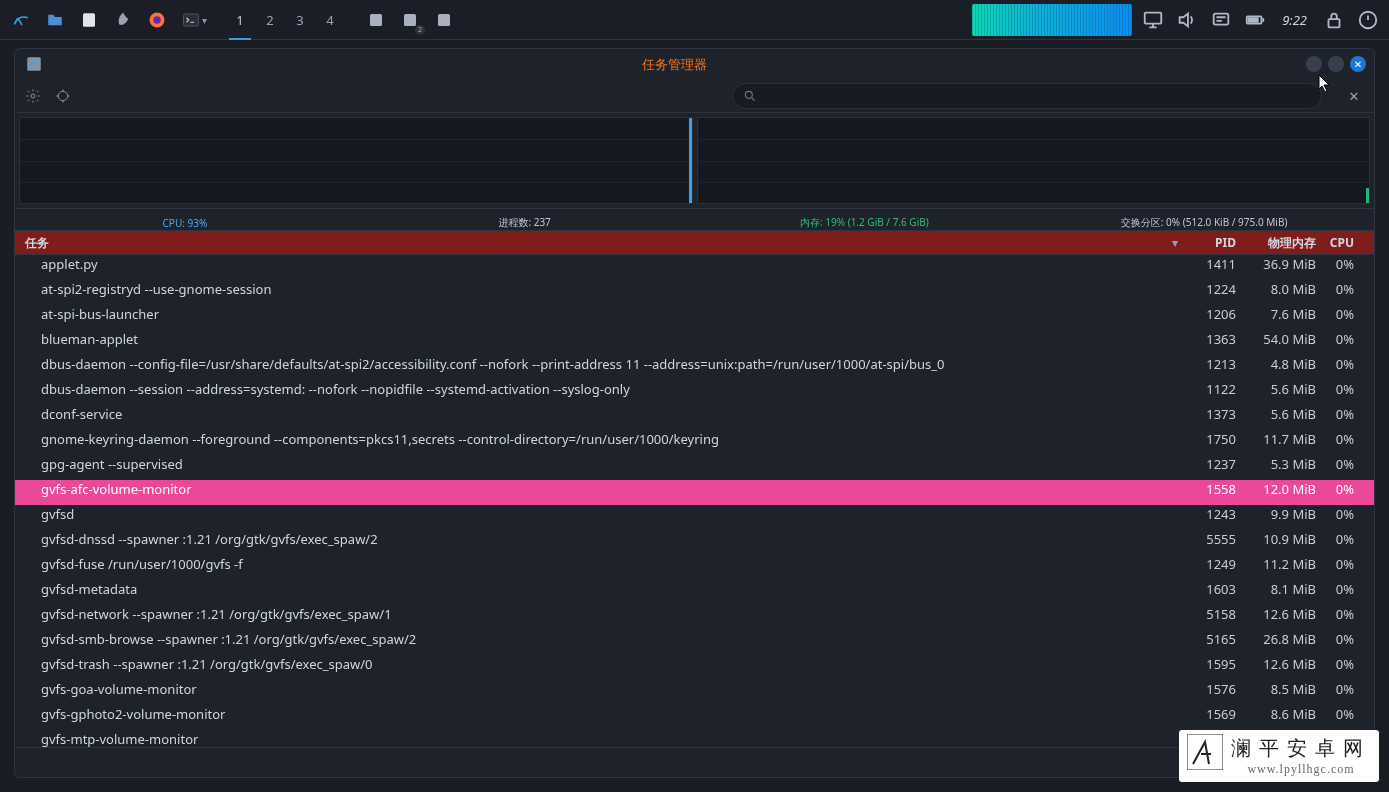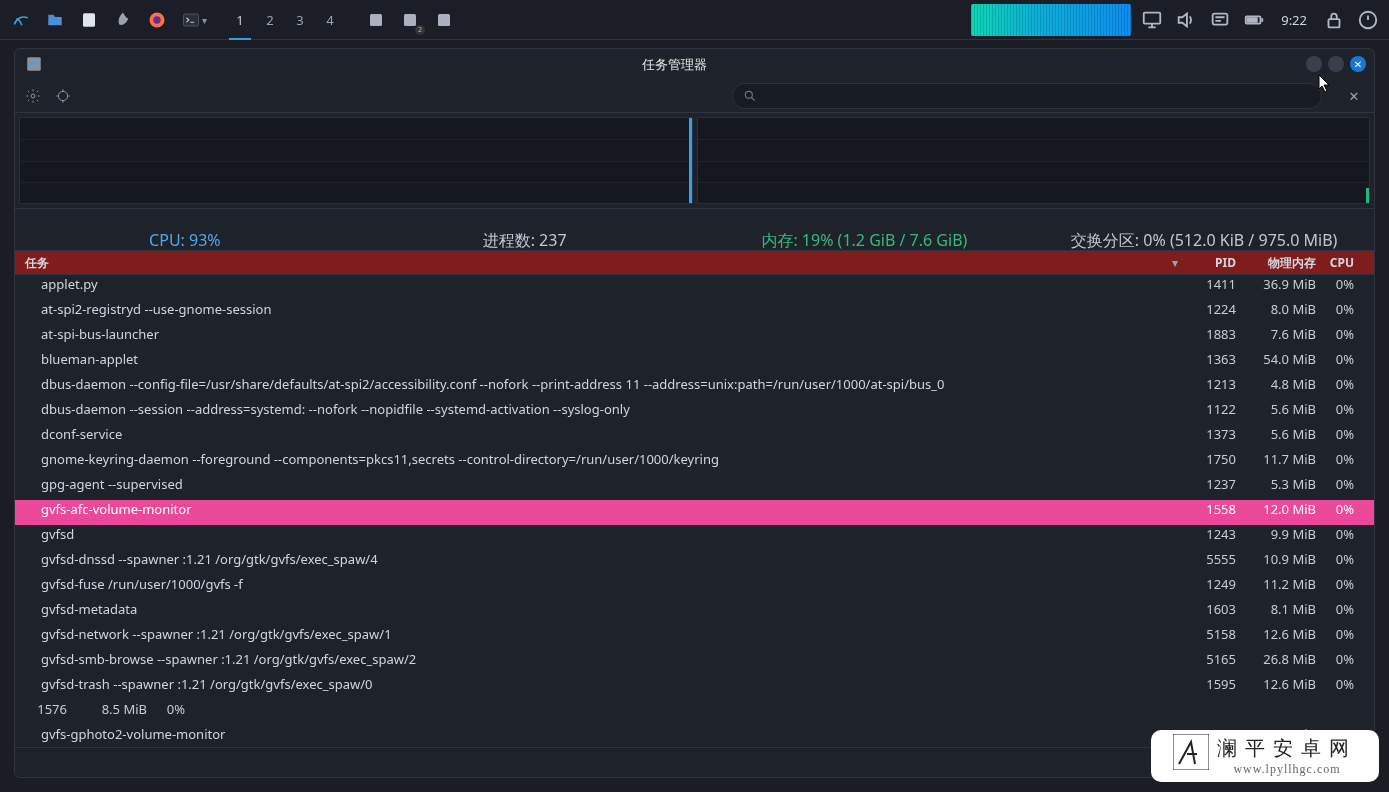--- a/index.html
+++ b/index.html
@@ -39,39 +39,39 @@
 .perf-bar {
   width: 160px; height: 32px;
   background: linear-gradient(90deg, #0ad8b6 0%, #0db0d8 40%, #0c8ef0 100%);
   border-radius: 2px; margin-right: 10px;
   position: relative; overflow: hidden;
 }
 .perf-bar::before {
   content: ""; position: absolute; inset: 0;
   background: repeating-linear-gradient(90deg, rgba(0,0,0,0.15) 0 1px, transparent 1px 3px);
 }
-.tray { display: flex; gap: 12px; align-items: center; padding-right: 10px; }
+.tray { display: flex; gap: 12px; align-items: center; padding-right: 10px; font-style: italic; }
 .tray-item { width: 22px; height: 22px; display: flex; align-items: center; justify-content: center; color: #b0b8c6; }
 .clock { font-size: 13px; padding: 0 4px; color: #cfd5de; }
 
 
 .window {
   position: absolute;
   left: 14px; top: 48px; right: 14px; bottom: 14px;
   background: #1e222b;
   border: 1px solid #303440;
   border-radius: 6px;
   display: flex; flex-direction: column;
   overflow: hidden;
 }
 .titlebar {
   display: flex; align-items: center; height: 30px;
 }
 .titlebar-icon { width: 18px; height: 18px; margin-left: 10px; color: #9aa3b2; }
-.titlebar-title { flex: 1; text-align: center; font-size: 13px; color: #e5e5e5; }
+.titlebar-title { flex: 1; text-align: center; font-size: 13px; color: #f97316; }
 .win-ctrls { display: flex; gap: 6px; margin-right: 8px; }
 .win-ctrl { width: 16px; height: 16px; border-radius: 50%; }
 .win-min { background: #3a3f4d; }
 .win-max { background: #3a3f4d; }
 .win-close { background: #1a77d4; display: flex; align-items: center; justify-content: center; color: #fff; font-size: 10px; }
 
 .toolbar {
   display: flex; align-items: center; height: 34px;
   padding: 0 10px; gap: 14px;
   border-bottom: 1px solid #303440;
@@ -89,24 +89,23 @@
 .graphs {
   display: grid; grid-template-columns: 1fr 1fr; height: 96px; border-bottom: 1px solid #303440;
   gap: 4px; padding: 4px;
 }
 .graph { background: #15181f; border: 1px solid #2a2e38; position: relative; }
 .graph .gl { position: absolute; left: 0; right: 0; height: 1px; background: #1f232c; }
 .cpu-spike { position: absolute; right: 0; top: 0; bottom: 0; width: 3px; background: #3aa0eb; }
 .mem-spike { position: absolute; right: 0; bottom: 0; height: 18%; width: 3px; background: #23b67a; }
 
 .stats-row {
-  display: flex; height: 22px; align-items: flex-start;
+  display: flex; height: 22px; align-items: flex-end;
   border-bottom: 1px solid #303440;
-  font-size: 16px;
-  margin-top: 20px;
+  font-size: 10px;
 }
 .stat { flex: 1; text-align: center; }
 .stat.cpu { color: #4fa9e6; }
 .stat.mem { color: #38b97c; }
 .stat.procs, .stat.swap { color: #c1c7d1; }
 
 .headers {
   display: flex; height: 24px; align-items: center;
   background: #7f1d1d;
   border-bottom: 1px solid #303440;
@@ -135,21 +134,21 @@
   display: flex; justify-content: flex-end; align-items: center;
   height: 30px; border-top: 1px solid #303440;
   padding-right: 12px; gap: 6px;
   font-size: 13px; color: #c1c7d1;
 }
 .status-dot { width: 10px; height: 10px; border-radius: 50%; background: #5db84a; }
 
 .watermark {
   position: absolute; right: 10px; bottom: 10px;
   display: flex; align-items: center; gap: 8px;
-  color: #333; background: #fff; padding: 4px 22px; border-radius: 10px;
+  color: #333; background: #fff; padding: 4px 8px; border-radius: 3px;
   font-family: "SimSun", serif;
 }
 .wm-logo { font-size: 32px; font-weight: bold; }
 .wm-text { display: flex; flex-direction: column; align-items: center; }
 .wm-main { font-size: 20px; letter-spacing: 8px; color: #222; }
 .wm-sub { font-size: 12px; letter-spacing: 1px; color: #666; }
 
 
 .process-list::-webkit-scrollbar { width: 10px; }
 .process-list::-webkit-scrollbar-track { background: #1e222b; }
@@ -347,21 +346,21 @@
         <div class="col-cpu">0%</div>
       </div>
       <div class="row">
         <div class="col-task">at-spi2-registryd --use-gnome-session</div>
         <div class="col-pid">1224</div>
         <div class="col-mem">8.0 MiB</div>
         <div class="col-cpu">0%</div>
       </div>
       <div class="row">
         <div class="col-task">at-spi-bus-launcher</div>
-        <div class="col-pid">1883</div>
+        <div class="col-pid">1206</div>
         <div class="col-mem">7.6 MiB</div>
         <div class="col-cpu">0%</div>
       </div>
       <div class="row">
         <div class="col-task">blueman-applet</div>
         <div class="col-pid">1363</div>
         <div class="col-mem">54.0 MiB</div>
         <div class="col-cpu">0%</div>
       </div>
       <div class="row">
@@ -400,21 +399,21 @@
         <div class="col-mem">12.0 MiB</div>
         <div class="col-cpu">0%</div>
       </div>
       <div class="row">
         <div class="col-task">gvfsd</div>
         <div class="col-pid">1243</div>
         <div class="col-mem">9.9 MiB</div>
         <div class="col-cpu">0%</div>
       </div>
       <div class="row">
-        <div class="col-task">gvfsd-dnssd --spawner :1.21 /org/gtk/gvfs/exec_spaw/4</div>
+        <div class="col-task">gvfsd-dnssd --spawner :1.21 /org/gtk/gvfs/exec_spaw/2</div>
         <div class="col-pid">5555</div>
         <div class="col-mem">10.9 MiB</div>
         <div class="col-cpu">0%</div>
       </div>
       <div class="row">
         <div class="col-task">gvfsd-fuse /run/user/1000/gvfs -f</div>
         <div class="col-pid">1249</div>
         <div class="col-mem">11.2 MiB</div>
         <div class="col-cpu">0%</div>
       </div>
@@ -436,20 +435,21 @@
         <div class="col-mem">26.8 MiB</div>
         <div class="col-cpu">0%</div>
       </div>
       <div class="row">
         <div class="col-task">gvfsd-trash --spawner :1.21 /org/gtk/gvfs/exec_spaw/0</div>
         <div class="col-pid">1595</div>
         <div class="col-mem">12.6 MiB</div>
         <div class="col-cpu">0%</div>
       </div>
       <div class="row">
+        <div class="col-task">gvfs-goa-volume-monitor</div>
         <div class="col-pid">1576</div>
         <div class="col-mem">8.5 MiB</div>
         <div class="col-cpu">0%</div>
       </div>
       <div class="row">
         <div class="col-task">gvfs-gphoto2-volume-monitor</div>
         <div class="col-pid">1569</div>
         <div class="col-mem">8.6 MiB</div>
         <div class="col-cpu">0%</div>
       </div>

